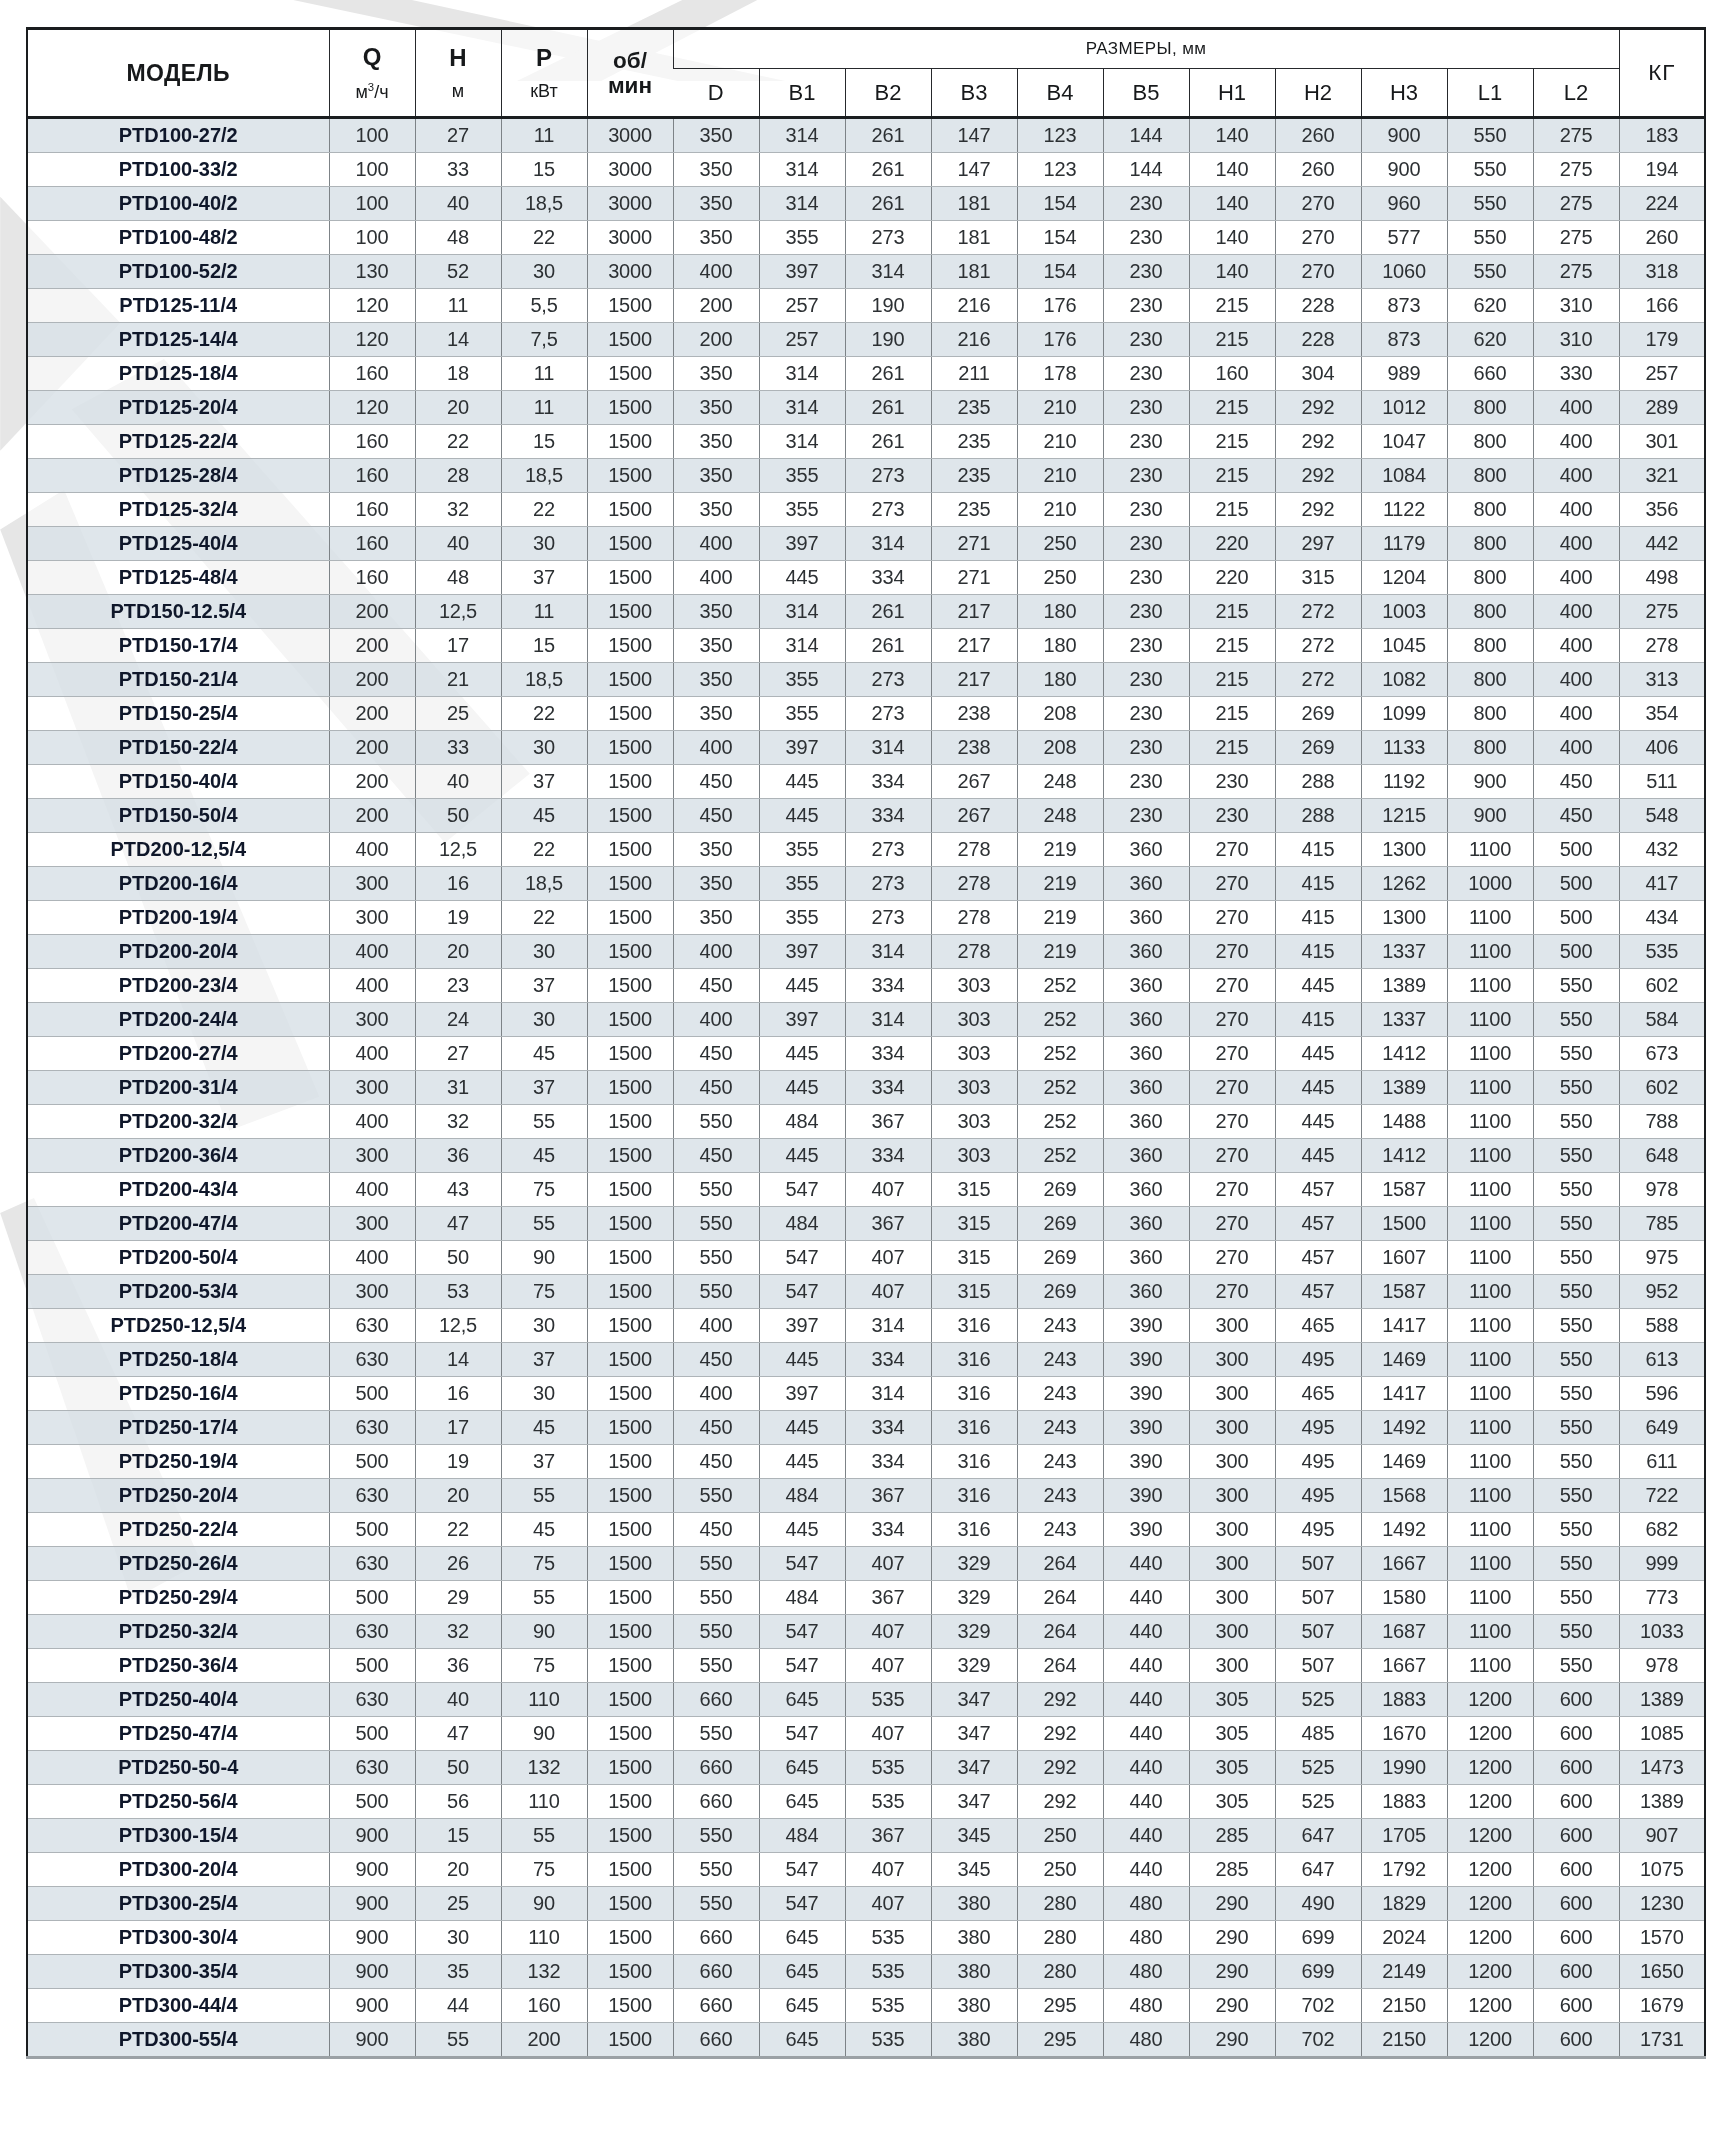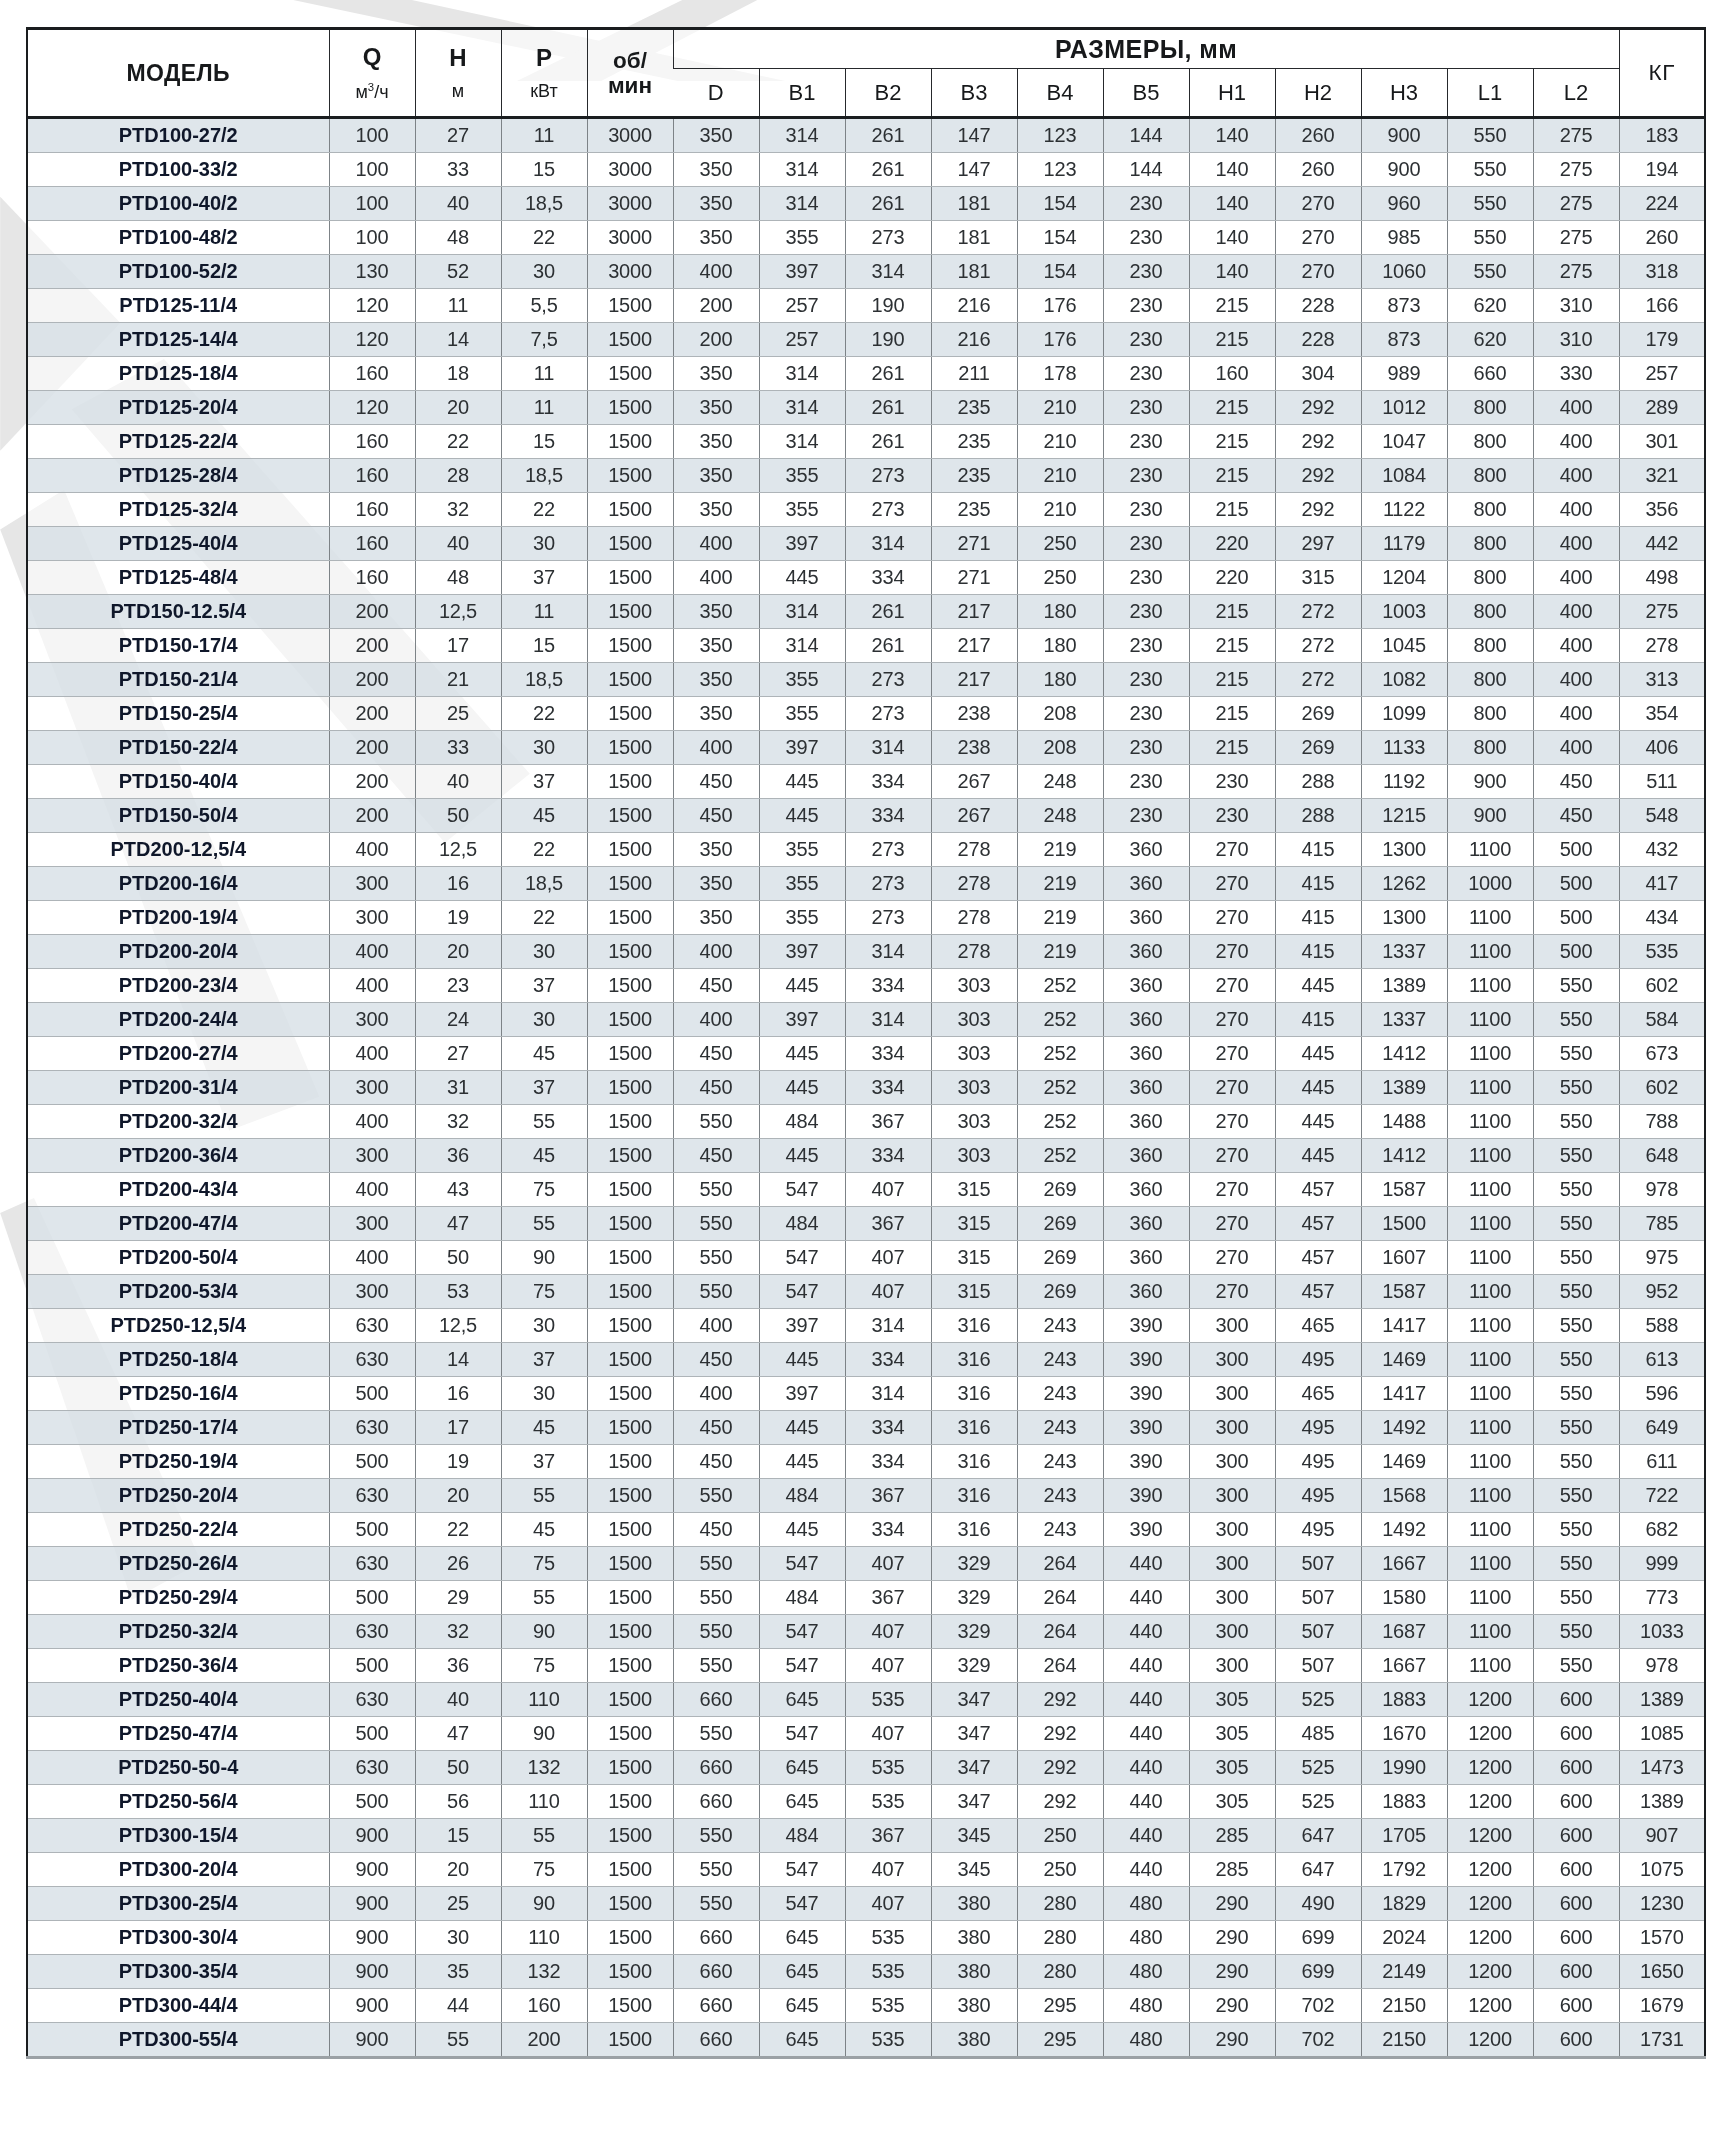--- a/index.html
+++ b/index.html
@@ -32,21 +32,21 @@
   }
   thead tr.hrow1 th{height:38px;}
   thead tr.hrow2 th{height:47px;}
   thead tr.hrow2{border-top:1.5px solid #26292c;}
   thead{border-bottom:3px solid var(--bdark,#1a1d1f);}
   th.model-h{font-size:23px;font-weight:bold;letter-spacing:0.4px;margin-left:36px;}
   .h-top{font-size:24px;font-weight:bold;line-height:1.05;}
   .h-unit{font-size:18px;font-weight:normal;line-height:1.1;margin-top:12px;}
   .h-unit sup{font-size:11.3px;}
   .h-rpm1,.h-rpm2{font-size:22.5px;font-weight:bold;line-height:1.12;}
-  th.dims-group{font-size:25px;font-weight:bold;letter-spacing:0.4px;}
+  th.dims-group{font-size:17px;font-weight:normal;letter-spacing:0.4px;}
   thead th.dim-th{font-size:22px;font-weight:normal;}
   th.kg-h{font-size:22.5px;font-weight:normal;letter-spacing:0.8px;}
   tbody th,tbody td{
     height:33px;padding:0;text-align:center;vertical-align:middle;
     border-left:1.5px solid var(--bvert,#7d8387);
     border-bottom:1.5px solid var(--bhor,#aeb4b8);
     font-size:20px;letter-spacing:-0.2px;
     color:var(--tval,#2c3033);
     background:rgba(255,255,255,0.58);
   }
@@ -189,21 +189,21 @@
           <td>22</td>
           <td>3000</td>
           <td>350</td>
           <td>355</td>
           <td>273</td>
           <td>181</td>
           <td>154</td>
           <td>230</td>
           <td>140</td>
           <td>270</td>
-          <td>985</td>
+          <td>577</td>
           <td>550</td>
           <td>275</td>
           <td>260</td>
         </tr>
         <tr>
           <th class="model">PTD100-52/2</th>
           <td>130</td>
           <td>52</td>
           <td>30</td>
           <td>3000</td>

